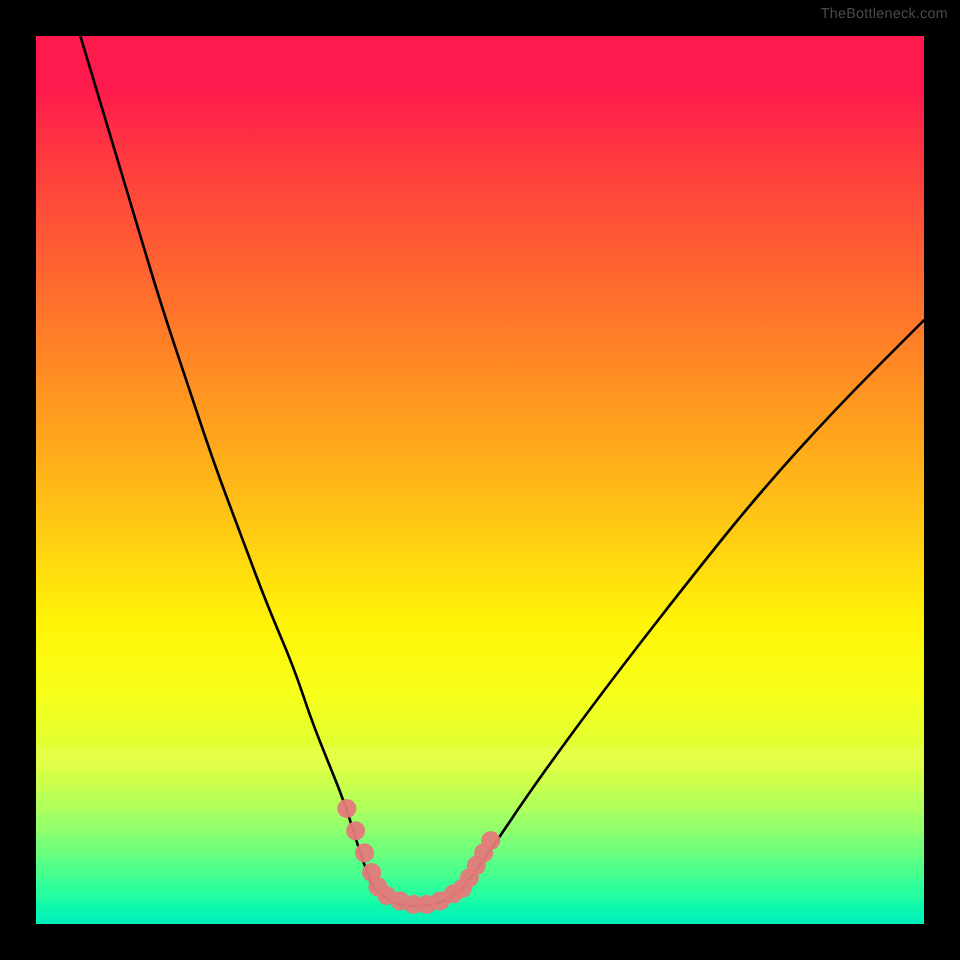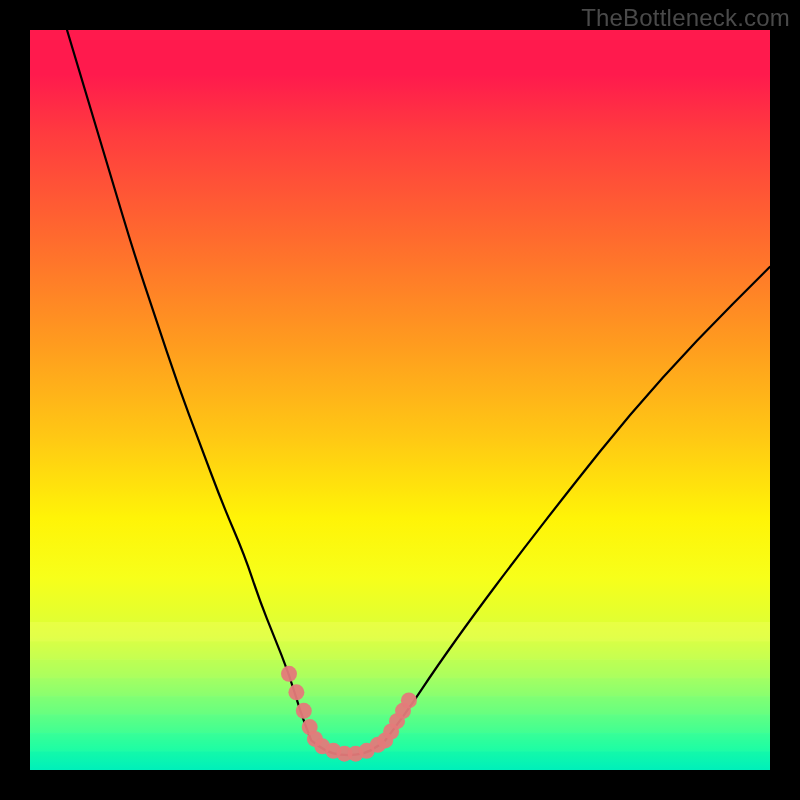--- a/index.html
+++ b/index.html
@@ -44,21 +44,21 @@
       #5cff7e 93%,
       #1fff9c 97%,
       #00f0b8 100%
     );
   }
   .watermark {
     position: absolute;
     top: 4px;
     right: 10px;
     color: #4a4a4a;
-    font-size: 24px;
+    font-size: 12px;
     font-weight: 400;
     letter-spacing: 0.2px;
     user-select: none;
   }
   svg.curves {
     position: absolute;
     inset: 0;
   }
 </style>
 </head>

